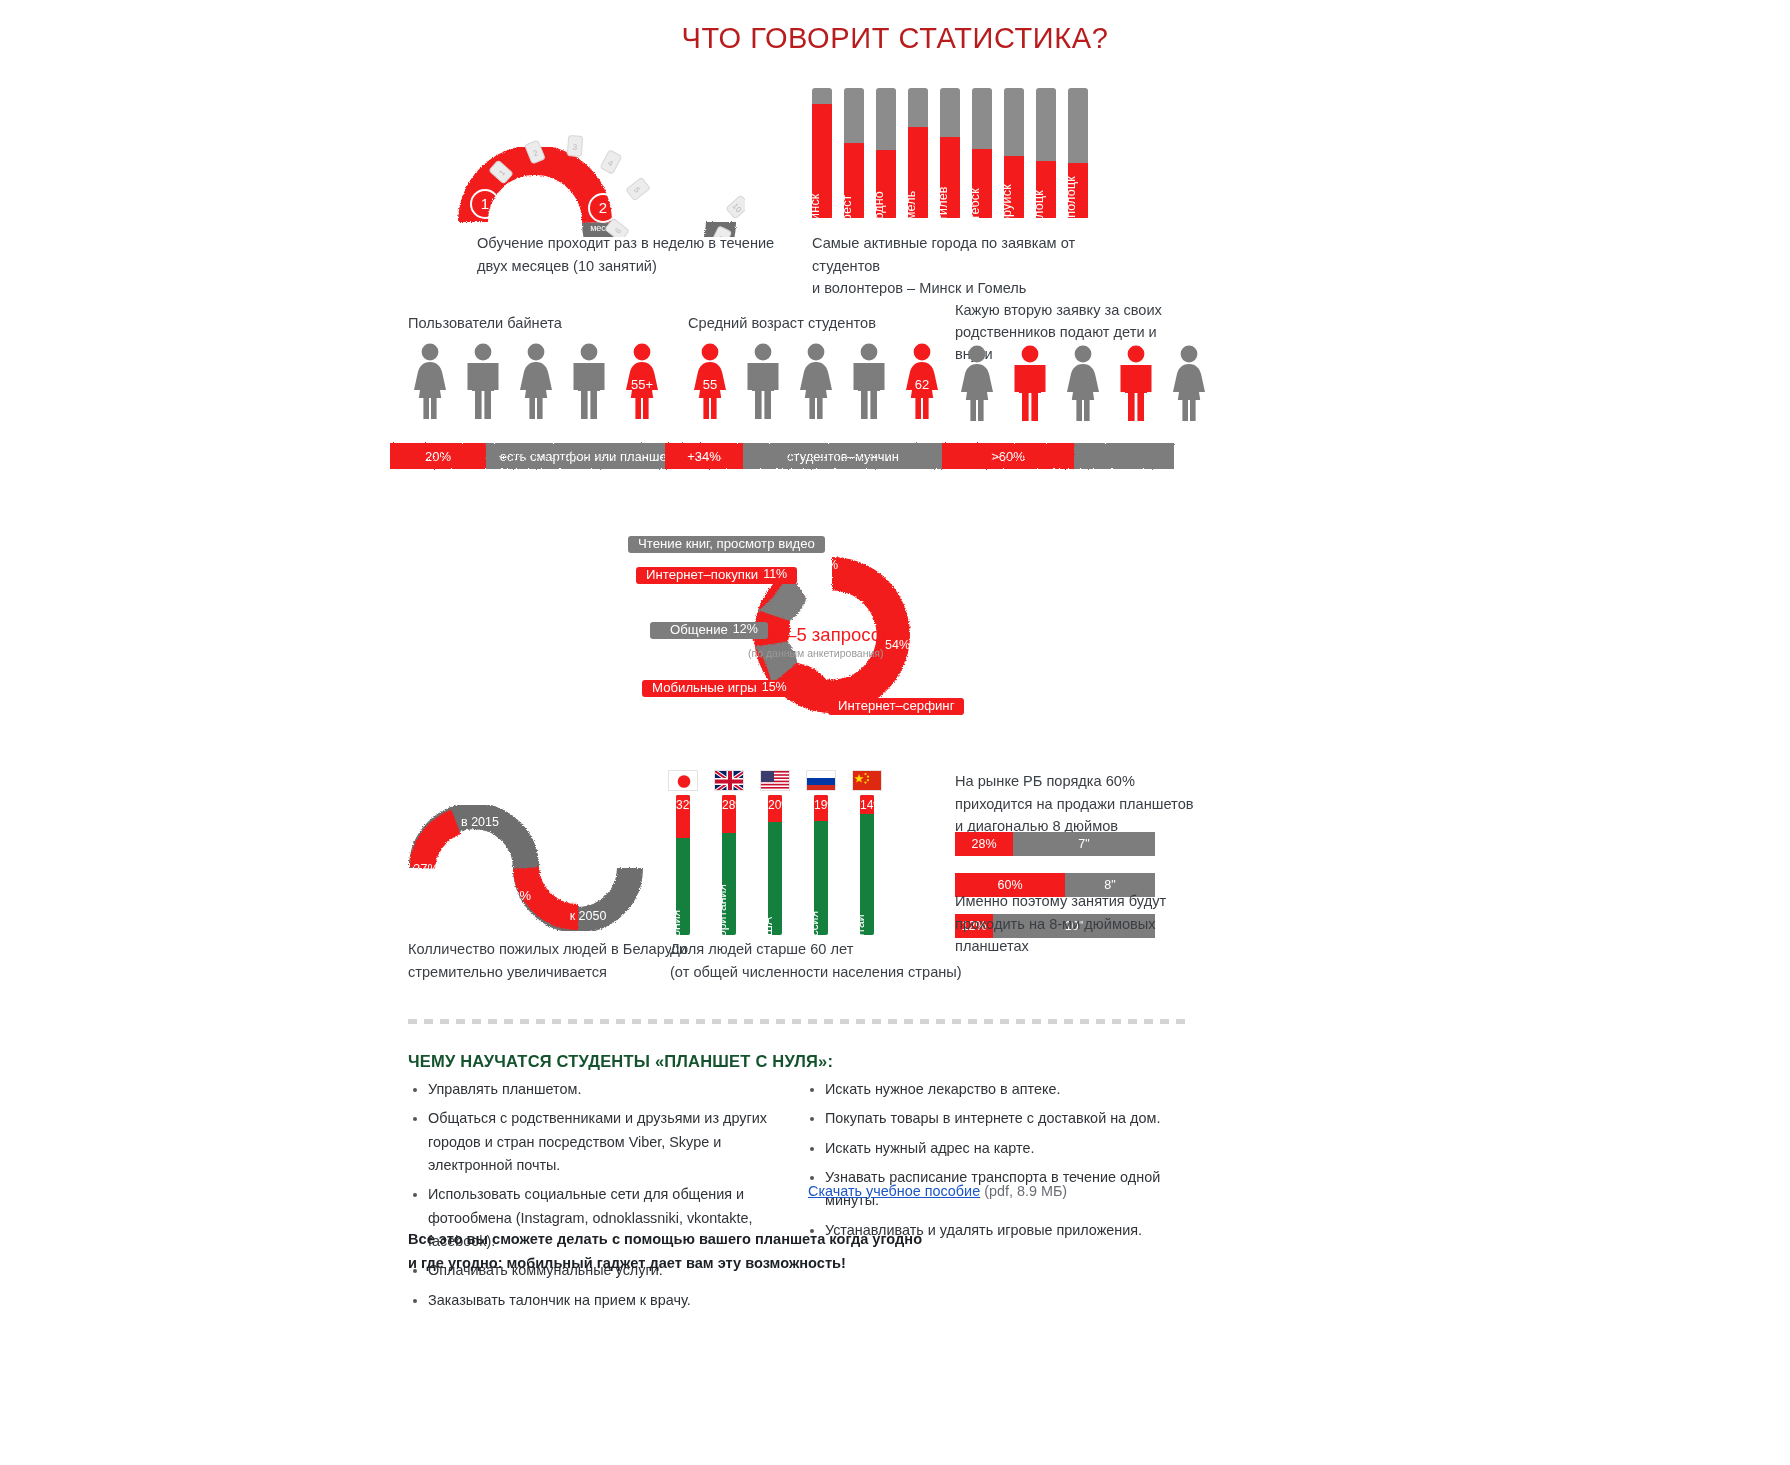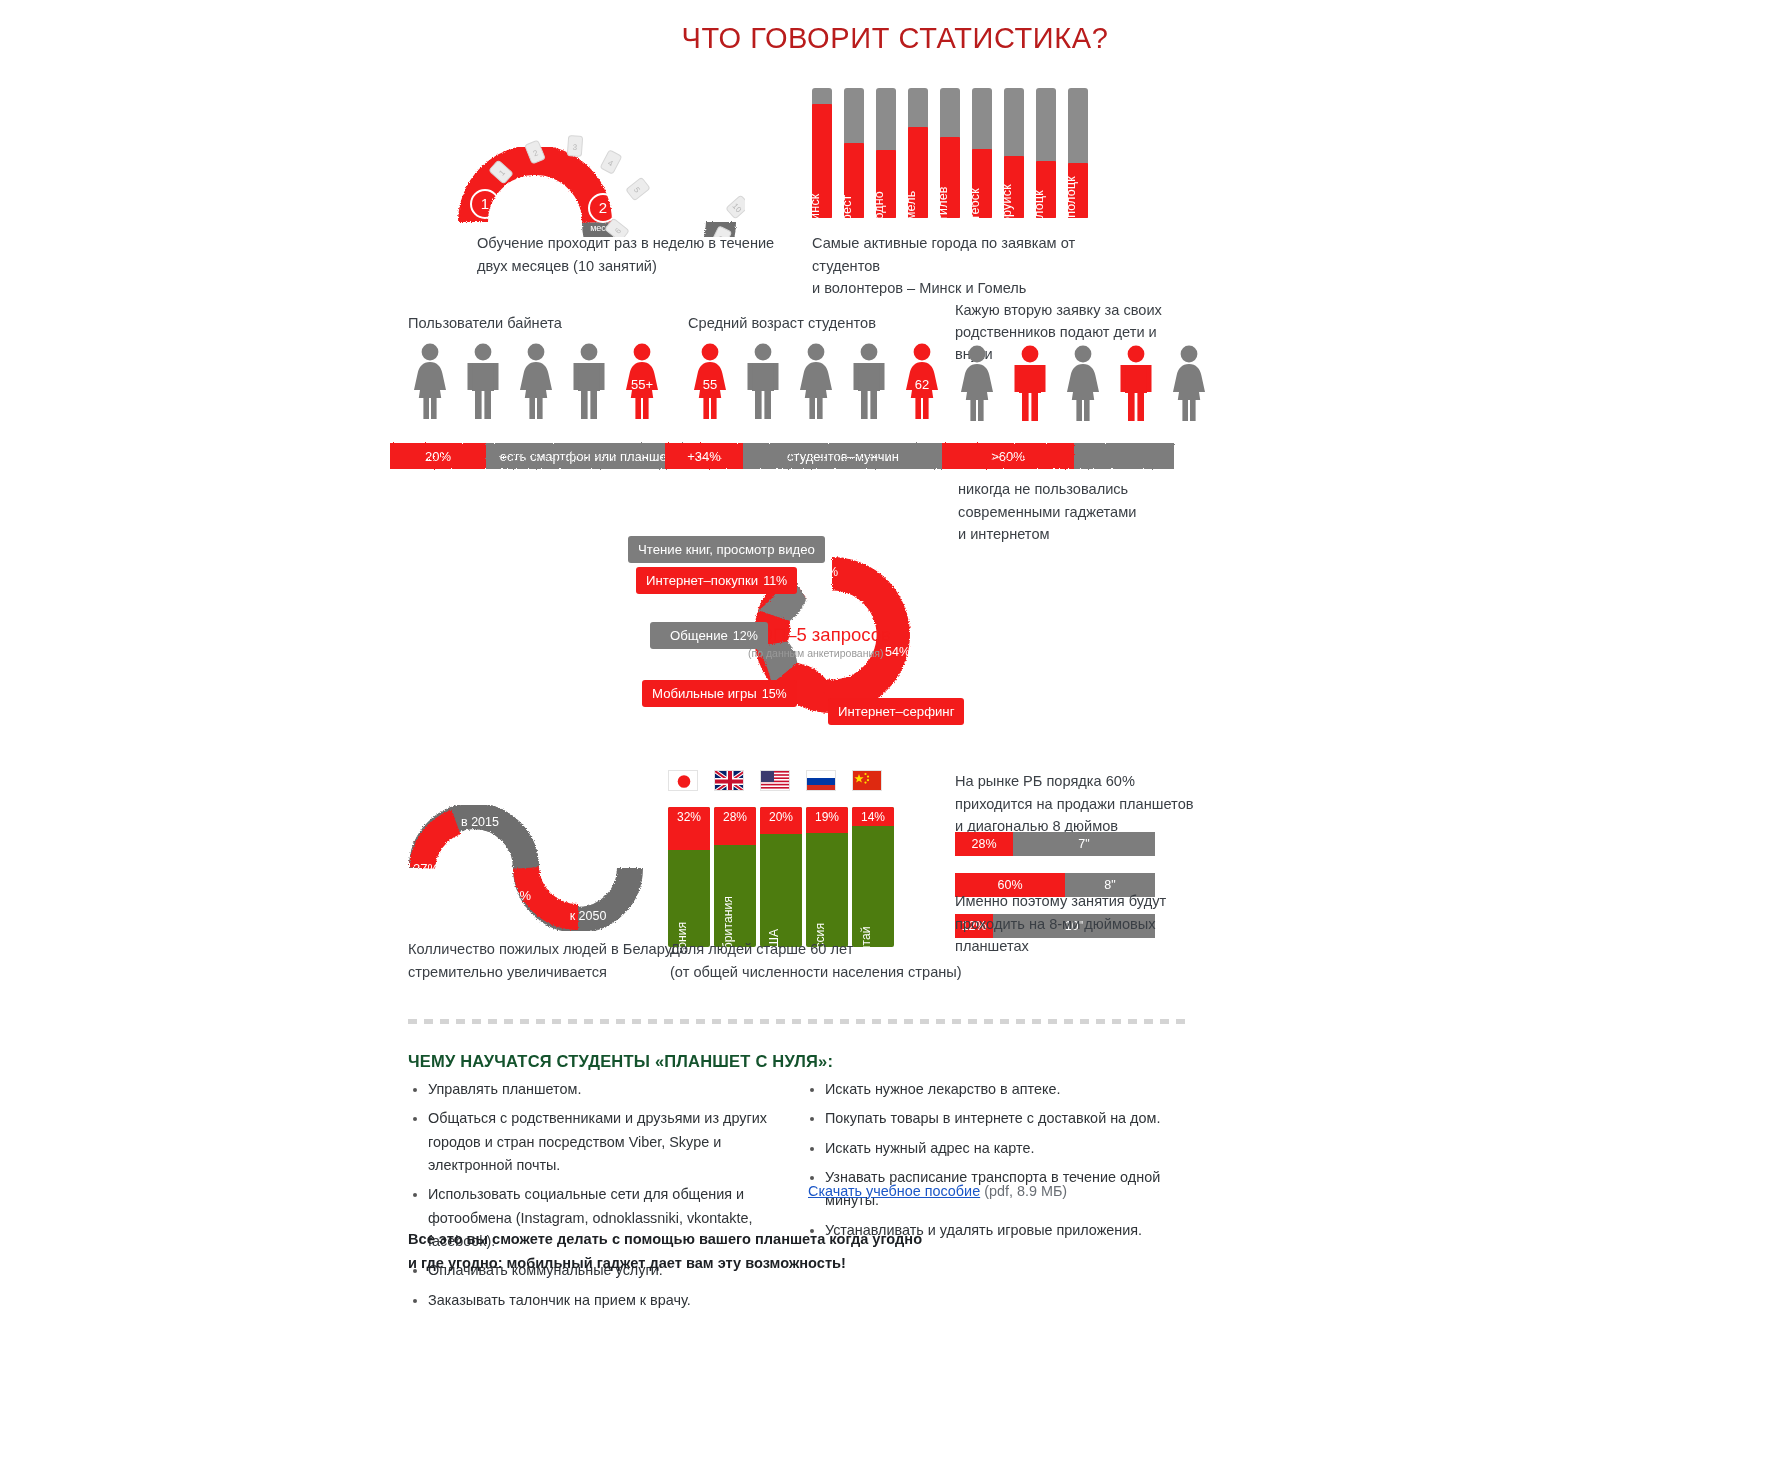--- a/index.html
+++ b/index.html
@@ -96,42 +96,42 @@
 
   
   .donutwrap { position: absolute; left: 620px; top: 528px; width: 360px; height: 210px; }
   .donut-center {
     position: absolute; left: 128px; top: 96px; width: 170px; text-align: left;
   }
   .donut-center .dc-title { color: #f31b1b; font-size: 18.5px; white-space: nowrap; }
   .donut-center .dc-sub { color: #9a9a9a; font-size: 10.5px; white-space: nowrap; margin-top: 1px; }
 
   .dlabel {
-    position: absolute; height: 27px;
-    display: flex; align-items: center; padding: 0 10px;
+    position: absolute; height: 17px;
+    display: flex; padding: 0 10px;
     font-size: 13.2px; color: #fff; white-space: nowrap;
     border-radius: 3px;
   }
   .dlabel .pct { font-size: 12.5px; margin-left: 5px; }
   .dlabel.grey { background: #7d7d7d; }
   .dlabel.red  { background: #f31b1b; }
 
   
   .agecurve { position: absolute; left: 408px; top: 772px; width: 260px; height: 160px; }
 
   
   .flagchart { position: absolute; left: 668px; top: 770px; display: flex; gap: 16px; align-items: flex-end; }
   .flagcol { position: relative; width: 30px; }
   .flagcol .flagbox {
     width: 30px; height: 21px; margin: 0 auto 3px auto;
     border: 1px solid #e3e3e3; overflow: hidden; position: relative; background:#fff;
   }
   .flagcol .colbar {
-    position: relative; width: 42px; margin: 16px auto;
-    background: #4d7c0f; border-radius: 2px;
+    position: relative; width: 14px; margin: 4px auto;
+    background: #15803d; border-radius: 2px;
   }
   .flagcol .colbar .cfill {
     position: absolute; left: 0; top: 0; width: 100%; background: #f31b1b; border-radius: 2px 2px 0 0;
   }
   .flagcol .cpct {
     position: absolute; top: 3px; left: 0; width: 100%;
     text-align: center; font-size: 12px; color: #fff;
   }
   .flagcol .cname {
     position: absolute; bottom: 4px; left: 50%;
@@ -462,25 +462,20 @@
             <path d="M22 19c-7 0-11 4.5-12.4 11.5L6 47h6l-1.2 8h22.4L32 47h6l-3.6-16.5C33 23.5 29 19 22 19z" fill="#7d7d7d"></path>
             <rect x="15.4" y="55" width="5.6" height="21" fill="#7d7d7d"></rect>
             <rect x="23" y="55" width="5.6" height="21" fill="#7d7d7d"></rect>
           </svg>
         </div>
       </div>
   </div>
   <div class="brush" style="left:942px; top:443px;">
     <div class="bseg red" id="bar-rel-red" style="width: 132px;">&gt;60%</div>
     <div class="bseg grey" id="bar-rel-grey" style="width: 100px;"></div>
-  </div>
-  <div class="caption" style="left:958px; top:478px; width:260px;">
-    <div>никогда не пользовались</div>
-    <div>современными гаджетами</div>
-    <div>и интернетом</div>
   </div>
 
   <div class="donutwrap">
     <svg width="360" height="210" viewBox="0 0 360 210">
       <g transform="translate(212,107)" filter="url(#roughen2)">
 
         <path d="M 0 -78 A 78 78 0 1 1 -44.6 -64 L -25.5 -36.6 A 44.6 44.6 0 1 0 0 -44.6 Z" fill="#f31b1b"></path>
 
         <path d="M -44.6 -64 A 78 78 0 0 1 -74 -24.5 L -42.3 -14 A 44.6 44.6 0 0 0 -25.5 -36.6 Z" fill="#7d7d7d"></path>
 

